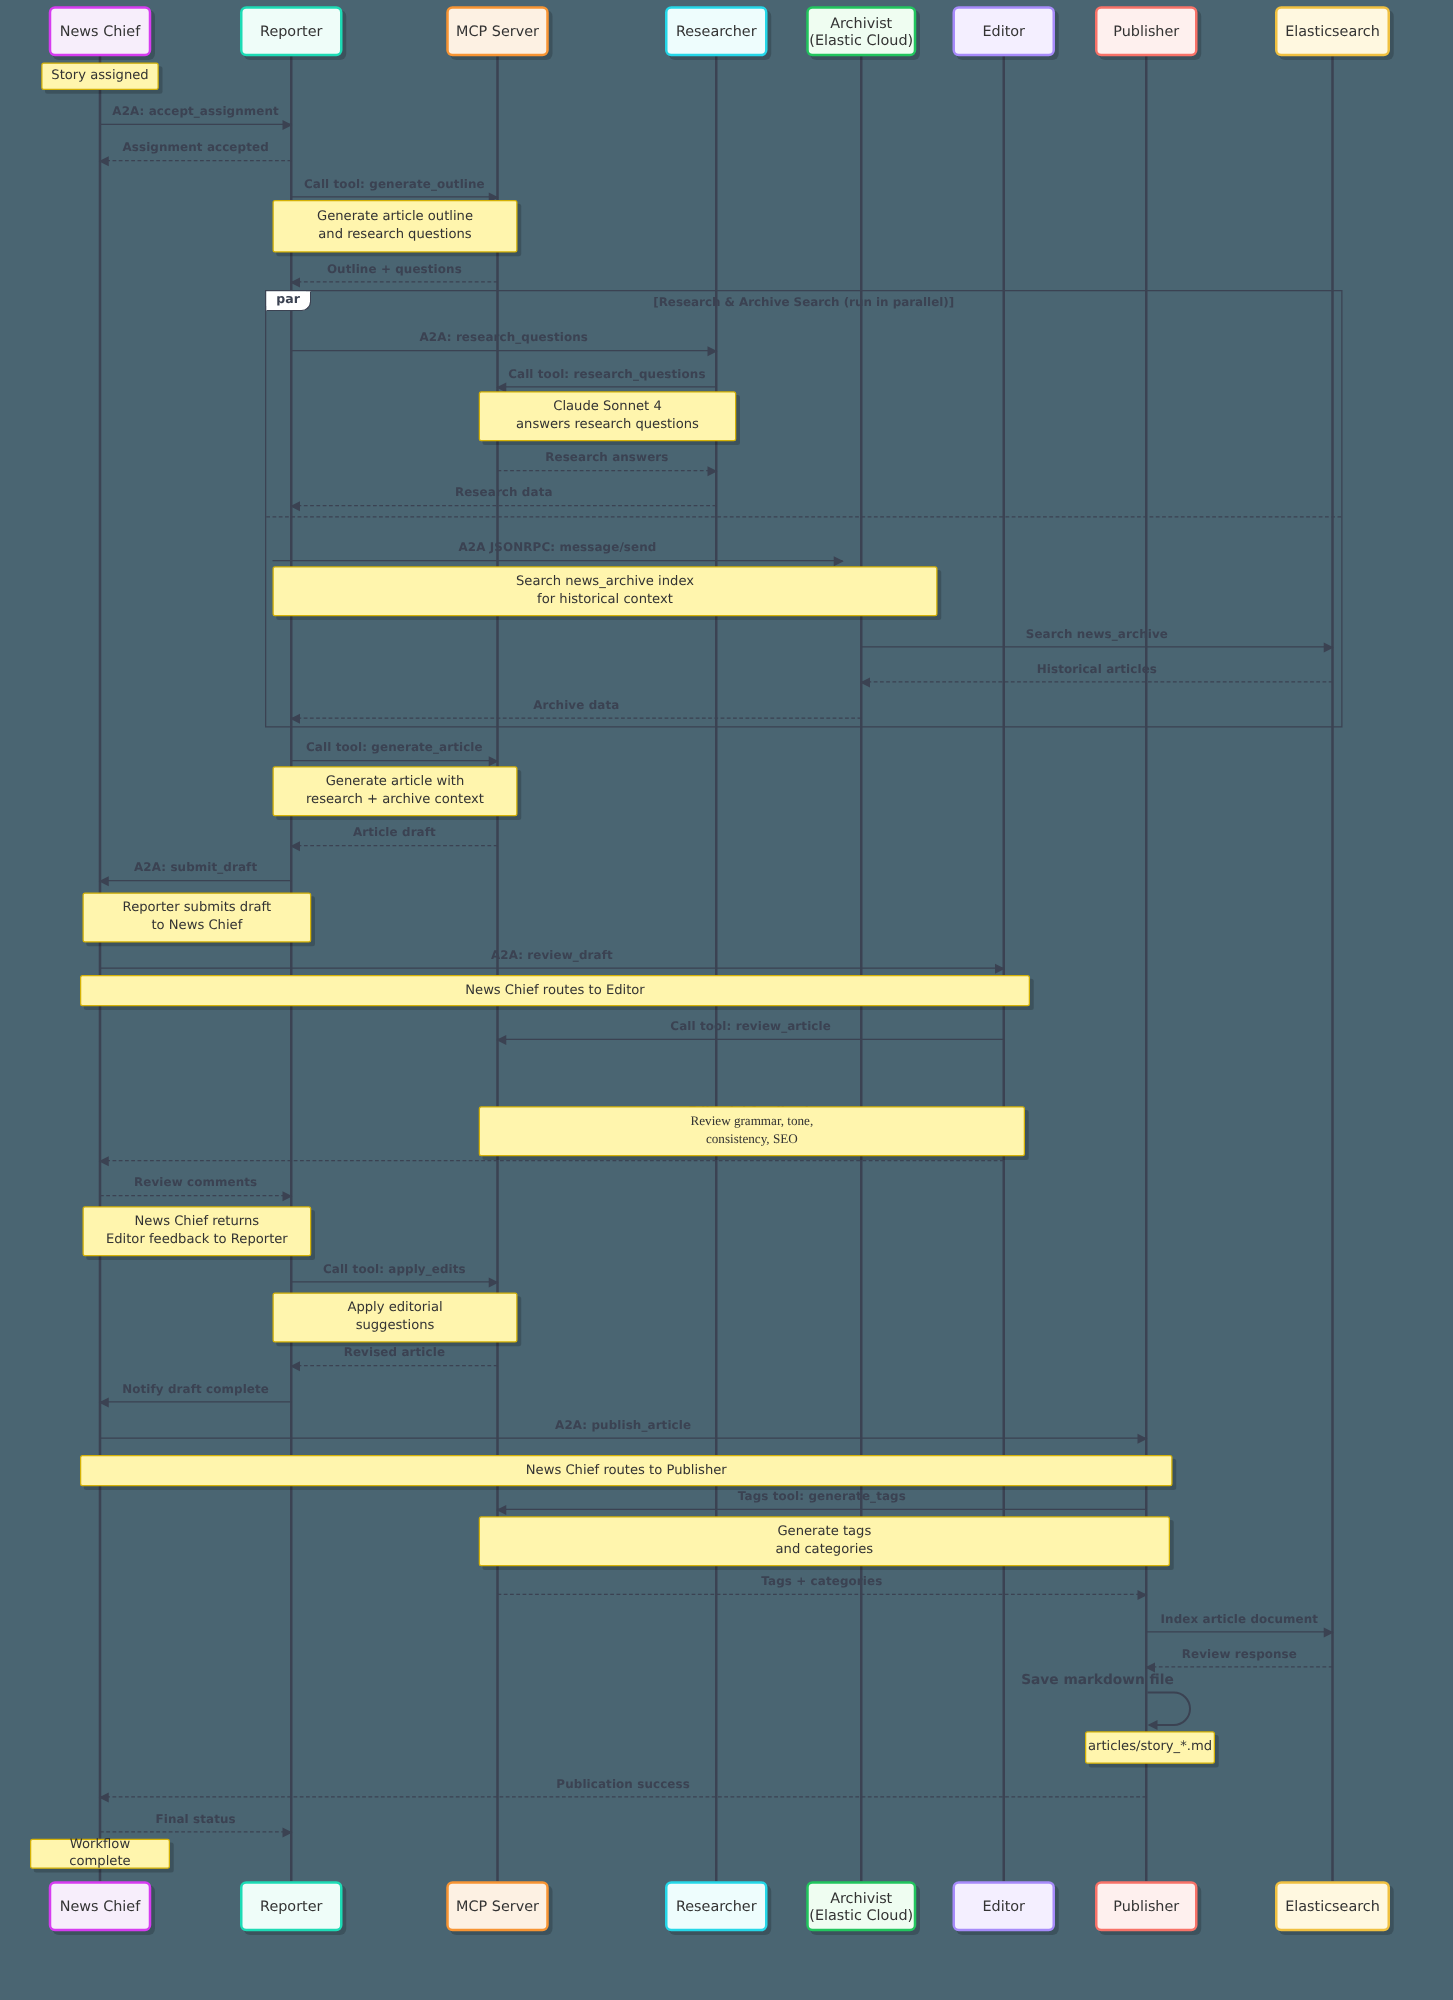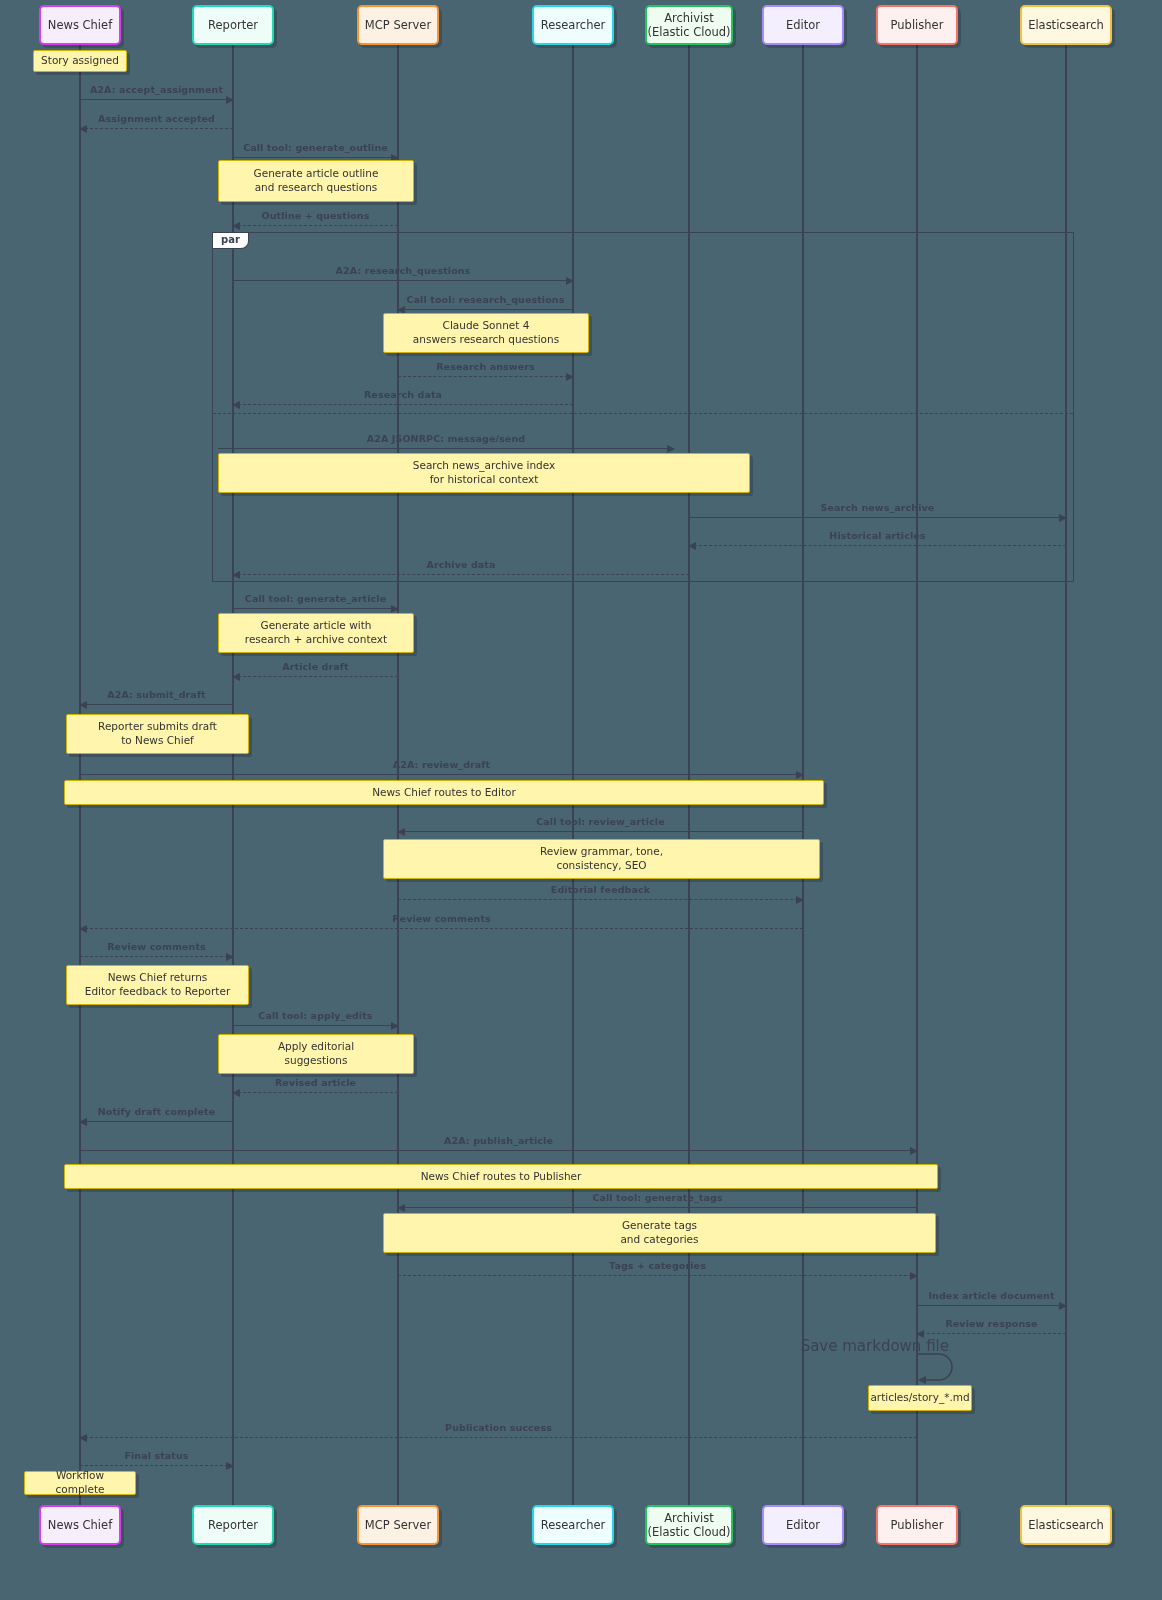--- a/index.html
+++ b/index.html
@@ -77,23 +77,23 @@
     letter-spacing:.1px;
   }
   
   .selfmsg{
     position:absolute;
     z-index:3;
   }
   .selfmsg .label{
     position:absolute;
     top:-15px;
-    right:8px;
-    font-size:15px;
-    font-weight:normal;
+    right:18px;
+    font-size:11px;
+    font-weight:bold;
     color:#3b4252;
     white-space:nowrap;
   }
   
   .note{
     position:absolute;
     box-sizing:border-box;
     background:#fff5ad;
     border:1.5px solid #d4b106;
     border-radius:2px;
@@ -158,20 +158,21 @@
       <div class="lifeline" style="left: 397px; top: 45px; height: 1460px;"></div>
       <div class="lifeline" style="left: 572px; top: 45px; height: 1460px;"></div>
       <div class="lifeline" style="left: 688px; top: 45px; height: 1460px;"></div>
       <div class="lifeline" style="left: 802px; top: 45px; height: 1460px;"></div>
       <div class="lifeline" style="left: 916px; top: 45px; height: 1460px;"></div>
       <div class="lifeline" style="left: 1065px; top: 45px; height: 1460px;"></div>
     </div>
   <div id="layer-blocks">
       <div class="block" style="left: 212px; top: 232px; width: 862px; height: 350px;">
         <div class="tag">par</div>
+        <div class="cond">[Research &amp; Archive Search (run in parallel)]</div>
         <div class="divider" style="top: 180px;"></div>
       </div>
     </div>
   <div id="layer-messages">
       <div class="msg right" style="left: 80px; width: 153px; top: 99px;">
         <span class="head"></span>
         <span class="label">A2A: accept_assignment</span>
       </div>
       <div class="msg dashed left" style="left: 80px; width: 153px; top: 128px;">
         <span class="head"></span>
@@ -260,21 +261,21 @@
       <div class="msg left" style="left: 80px; width: 153px; top: 1121px;">
         <span class="head"></span>
         <span class="label">Notify draft complete</span>
       </div>
       <div class="msg right" style="left: 80px; width: 837px; top: 1150px;">
         <span class="head"></span>
         <span class="label">A2A: publish_article</span>
       </div>
       <div class="msg left" style="left: 398px; width: 519px; top: 1207px;">
         <span class="head"></span>
-        <span class="label">Call tool: generate_tags</span>
+        <span class="label">Tags tool: generate_tags</span>
       </div>
       <div class="msg dashed right" style="left: 398px; width: 519px; top: 1275px;">
         <span class="head"></span>
         <span class="label">Tags + categories</span>
       </div>
       <div class="msg right" style="left: 917px; width: 149px; top: 1305px;">
         <span class="head"></span>
         <span class="label">Index article document</span>
       </div>
       <div class="msg dashed left" style="left: 917px; width: 149px; top: 1333px;">
@@ -309,21 +310,21 @@
       </div>
       <div class="note" style="left: 218px; top: 613px; width: 196px; height: 40px;">
         <span>Generate article with<br>research + archive context</span>
       </div>
       <div class="note" style="left: 66px; top: 714px; width: 183px; height: 40px;">
         <span>Reporter submits draft<br>to News Chief</span>
       </div>
       <div class="note" style="left: 64px; top: 780px; width: 760px; height: 25px;">
         <span>News Chief routes to Editor</span>
       </div>
-      <div class="note" style="left: 383px; top: 839px; width: 437px; height: 40px;">
+      <div class="note" style="left: 383px; top: 885px; width: 437px; height: 40px; font-family: Liberation Serif, serif;">
         <span>Review grammar, tone,<br>consistency, SEO</span>
       </div>
       <div class="note" style="left: 66px; top: 965px; width: 183px; height: 40px;">
         <span>News Chief returns<br>Editor feedback to Reporter</span>
       </div>
       <div class="note" style="left: 218px; top: 1034px; width: 196px; height: 40px;">
         <span>Apply editorial<br>suggestions</span>
       </div>
       <div class="note" style="left: 64px; top: 1164px; width: 874px; height: 25px;">
         <span>News Chief routes to Publisher</span>

